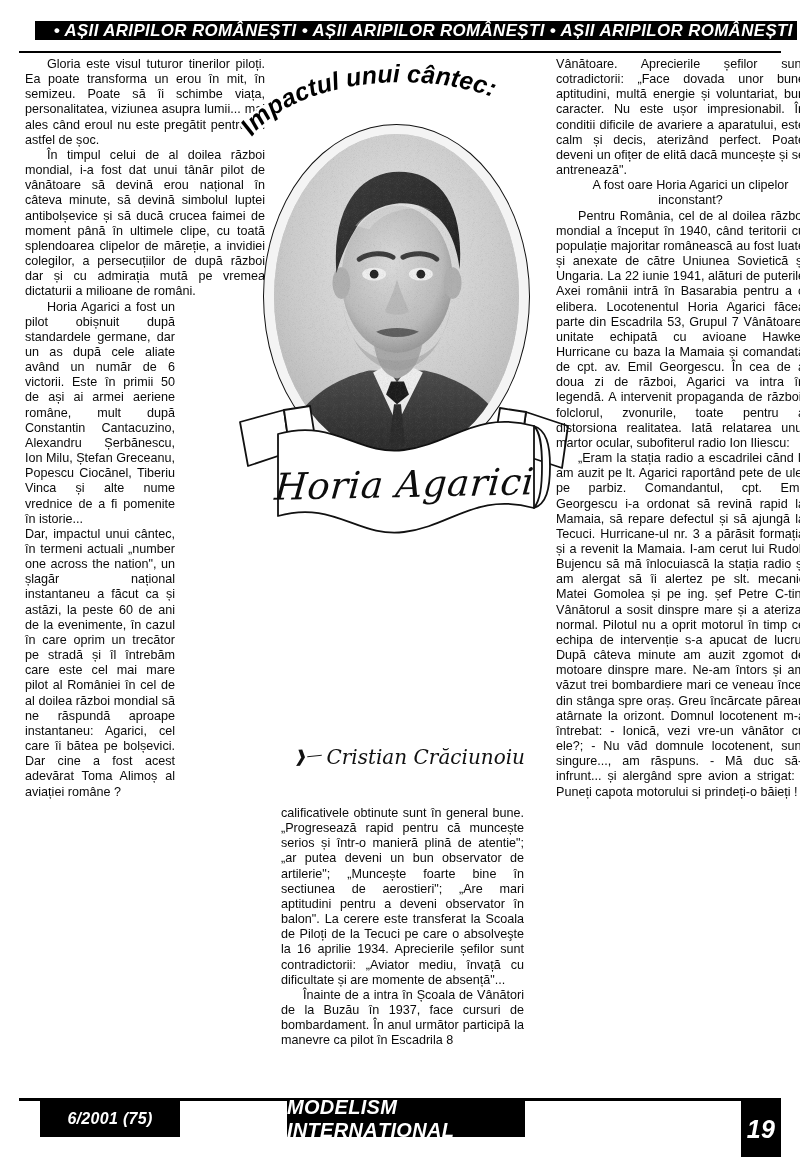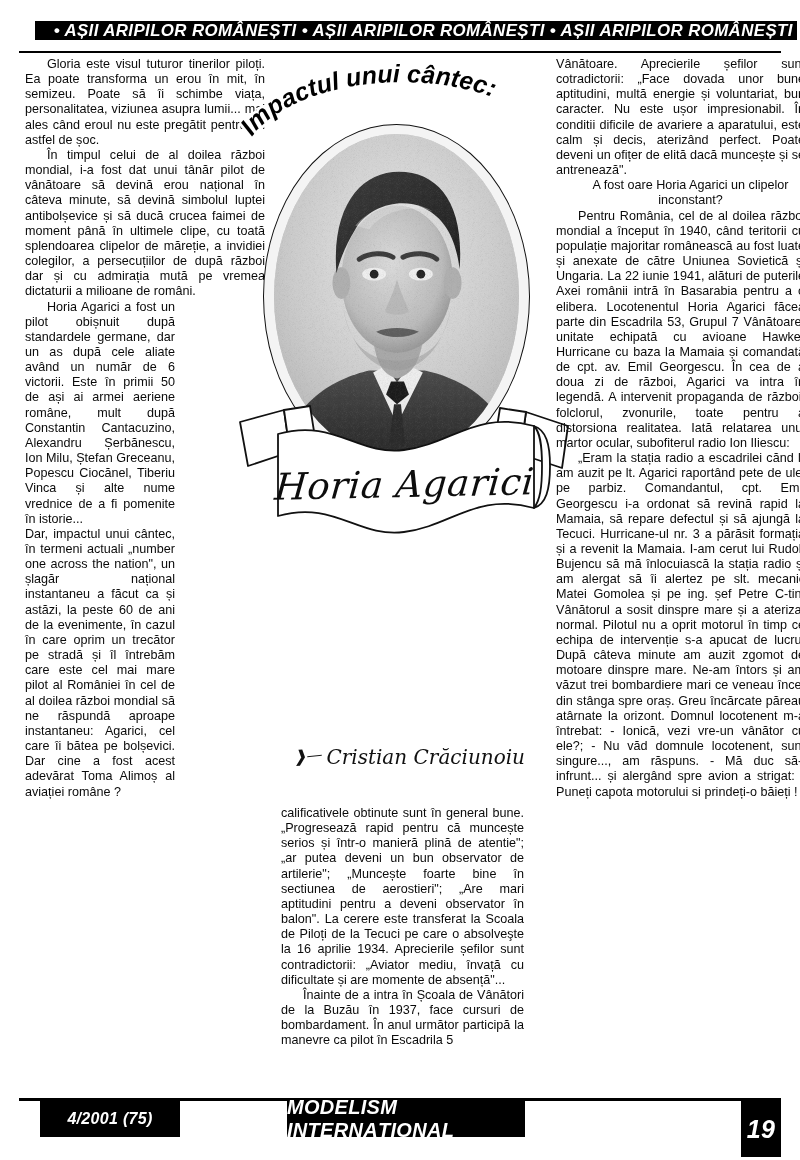--- a/index.html
+++ b/index.html
@@ -283,32 +283,32 @@
     </div>
 
 
     <div class="byline">
       <span class="swirl">❱—</span><span>Cristian Crăciunoiu</span>
     </div>
   </div>
 
   <div class="col col-mid">
     <p class="noind">calificativele obtinute sunt în general bune. „Progresează rapid pentru că muncește serios și într-o manieră plină de atentie"; „ar putea deveni un bun observator de artilerie"; „Muncește foarte bine în sectiunea de aerostieri"; „Are mari aptitudini pentru a deveni observator în balon". La cerere este transferat la Scoala de Piloți de la Tecuci pe care o absolveşte la 16 aprilie 1934. Aprecierile șefilor sunt contradictorii: „Aviator mediu, învață cu dificultate și are momente de absență"...</p>
-    <p>Înainte de a intra în Școala de Vânători de la Buzău în 1937, face cursuri de bombardament. În anul următor participă la manevre ca pilot în Escadrila 5</p>
+    <p>Înainte de a intra în Școala de Vânători de la Buzău în 1937, face cursuri de bombardament. În anul următor participă la manevre ca pilot în Escadrila 8</p>
   </div>
 
   <div class="col col-right">
 
     <div class="shape-pad" style="height:1px;width:0;"></div>
     <p class="noind" id="rp0" style="padding-left: 0px; text-align: justify;">Vânătoare. Aprecierile șefilor sunt cotradictorii: „Face dovada unor bune aptitudini, multă energie și voluntariat, bun caracter. Nu este ușor impresionabil. În conditii dificile de avariere a aparatului, este calm și decis, aterizând perfect. Poate deveni un ofițer de elită dacă muncește și se antrenează".</p>
     <p id="rp1" style="padding-left: 20px; text-align: center; text-indent: 0px;">A fost oare Horia Agarici un clipelor inconstant?</p>
     <p id="rp2" style="padding-left: 0px; text-align: justify;">Pentru România, cel de al doilea război mondial a început în 1940, când teritorii cu populație majoritar românească au fost luate și anexate de către Uniunea Sovietică și Ungaria. La 22 iunie 1941, alături de puterile Axei românii intră în Basarabia pentru a o elibera. Locotenentul Horia Agarici făcea parte din Escadrila 53, Grupul 7 Vânătoare, unitate echipată cu avioane Hawker Hurricane cu baza la Mamaia și comandată de cpt. av. Emil Georgescu. În cea de a doua zi de război, Agarici va intra în legendă. A intervenit propaganda de război, folclorul, zvonurile, toate pentru a distorsiona realitatea. Iată relatarea unui martor ocular, subofiterul radio Ion Iliescu:</p>
     <p id="rp3" style="padding-left: 0px; text-align: justify;">„Eram la stația radio a escadrilei cănd l-am auzit pe lt. Agarici raportând pete de ulei pe parbiz. Comandantul, cpt. Emil Georgescu i-a ordonat să revină rapid la Mamaia, să repare defectul și să ajungă la Tecuci. Hurricane-ul nr. 3 a părăsit formația și a revenit la Mamaia. I-am cerut lui Rudolf Bujencu să mă înlocuiască la stația radio și am alergat să îi alertez pe slt. mecanic Matei Gomolea și pe ing. șef Petre C-tin. Vânătorul a sosit dinspre mare și a aterizat normal. Pilotul nu a oprit motorul în timp ce echipa de intervenție s-a apucat de lucru. După câteva minute am auzit zgomot de motoare dinspre mare. Ne-am întors și am văzut trei bombardiere mari ce veneau încet din stânga spre oraș. Greu încărcate păreau atârnate la orizont. Domnul locotenent m-a întrebat: - Ionică, vezi vre-un vânător cu ele?; - Nu văd domnule locotenent, sunt singure..., am răspuns. - Mă duc să-i infrunt... și alergând spre avion a strigat: - Puneți capota motorului si prindeți-o băieți !</p>
   </div>
 
   <div class="footer-rule"></div>
   <div class="footer">
-    <div class="fbox f-issue">4/2001 (75)</div>
+    <div class="fbox f-issue">6/2001 (75)</div>
     <div class="fbox f-title">MODELISM INTERNAȚIONAL</div>
     <div class="fbox f-page">19</div>
   </div>
 
 </div>
 
 </body></html>

